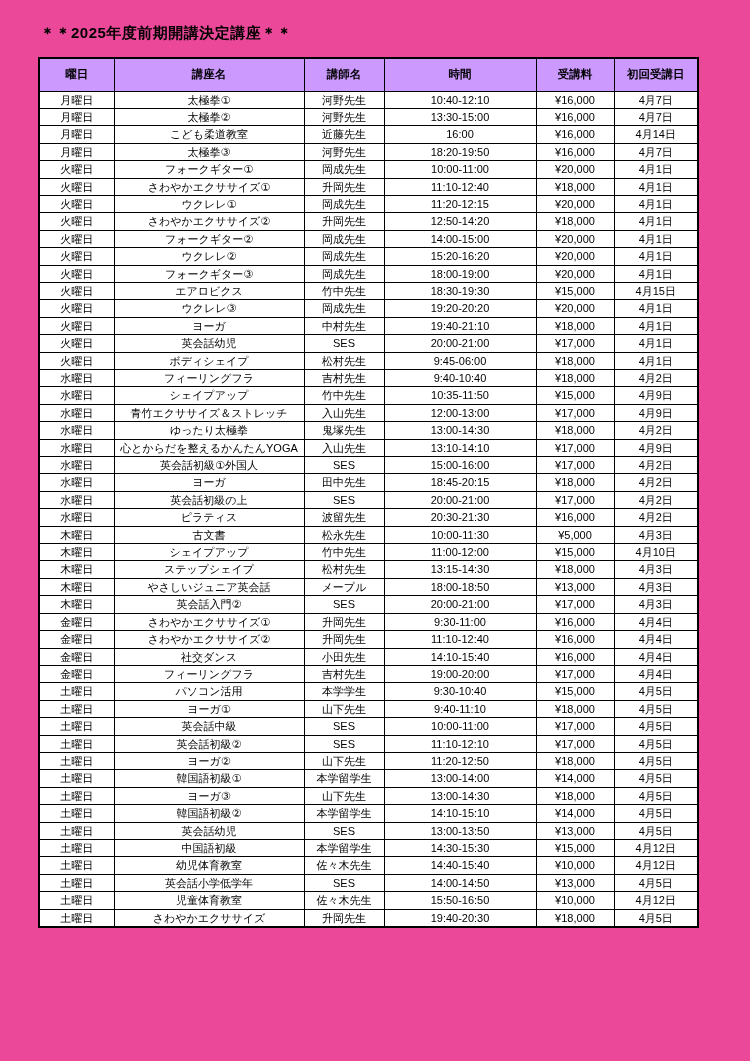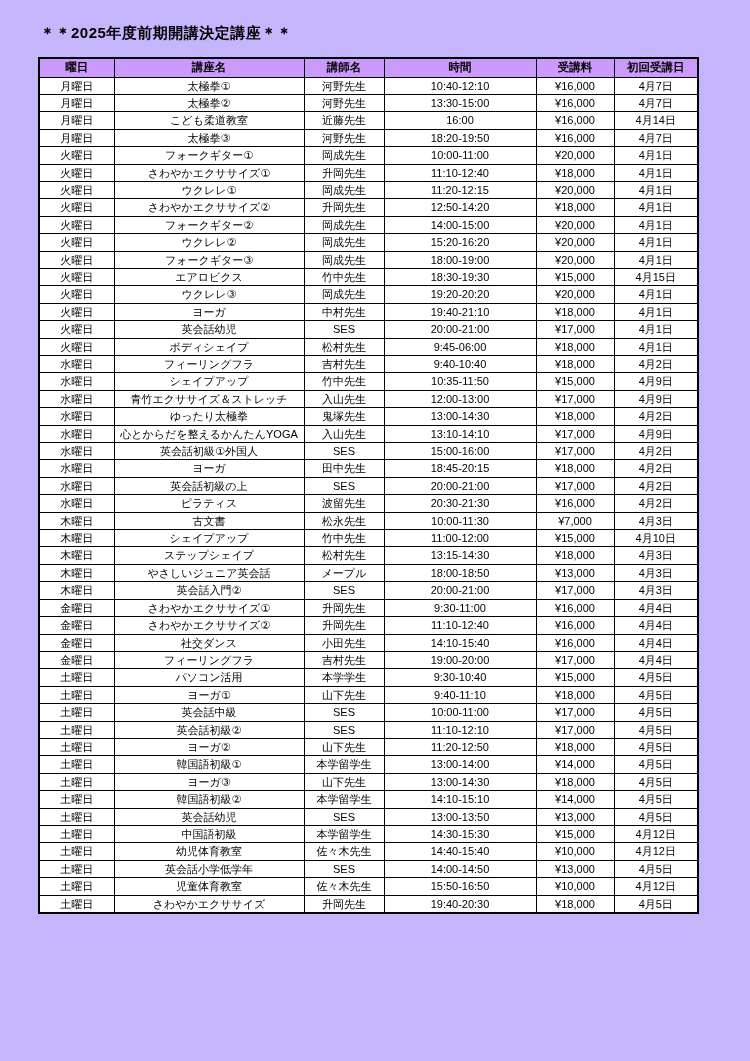--- a/index.html
+++ b/index.html
@@ -1,21 +1,21 @@
 <!DOCTYPE html>
 <html><head>
 <meta charset="utf-8">
 <style>
   * { margin: 0; padding: 0; box-sizing: border-box; }
   html, body { background: #ffffff; }
   .page {
     position: relative;
     width: 750px;
     height: 1061px;
-    background: #c4b5fd;
+    background: #ec4899;
     font-family: "Liberation Sans", "DejaVu Sans", sans-serif;
     color: #000000;
     overflow: hidden;
   }
   .page-title {
     position: absolute;
     left: 40px;
     top: 24px;
     font-size: 15px;
     font-weight: bold;
@@ -29,21 +29,21 @@
     width: 659px;
     border-collapse: collapse;
     table-layout: fixed;
     border: 2px solid #000000;
   }
   .course-table th {
     background: #CC99FF;
     border: 1px solid #000000;
     font-size: 11.5px;
     font-weight: bold;
-    height: 19px;
+    height: 33px;
     padding: 0 2px;
     text-align: center;
     vertical-align: middle;
     white-space: nowrap;
     overflow: hidden;
   }
   .course-table td {
     border: 1px solid #000000;
     font-size: 11px;
     font-weight: normal;
@@ -287,21 +287,21 @@
           <td>波留先生</td>
           <td>20:30-21:30</td>
           <td>¥16,000</td>
           <td>4月2日</td>
         </tr>
         <tr>
           <td>木曜日</td>
           <td>古文書</td>
           <td>松永先生</td>
           <td>10:00-11:30</td>
-          <td>¥7,000</td>
+          <td>¥5,000</td>
           <td>4月3日</td>
         </tr>
         <tr>
           <td>木曜日</td>
           <td>シェイプアップ</td>
           <td>竹中先生</td>
           <td>11:00-12:00</td>
           <td>¥15,000</td>
           <td>4月10日</td>
         </tr>

